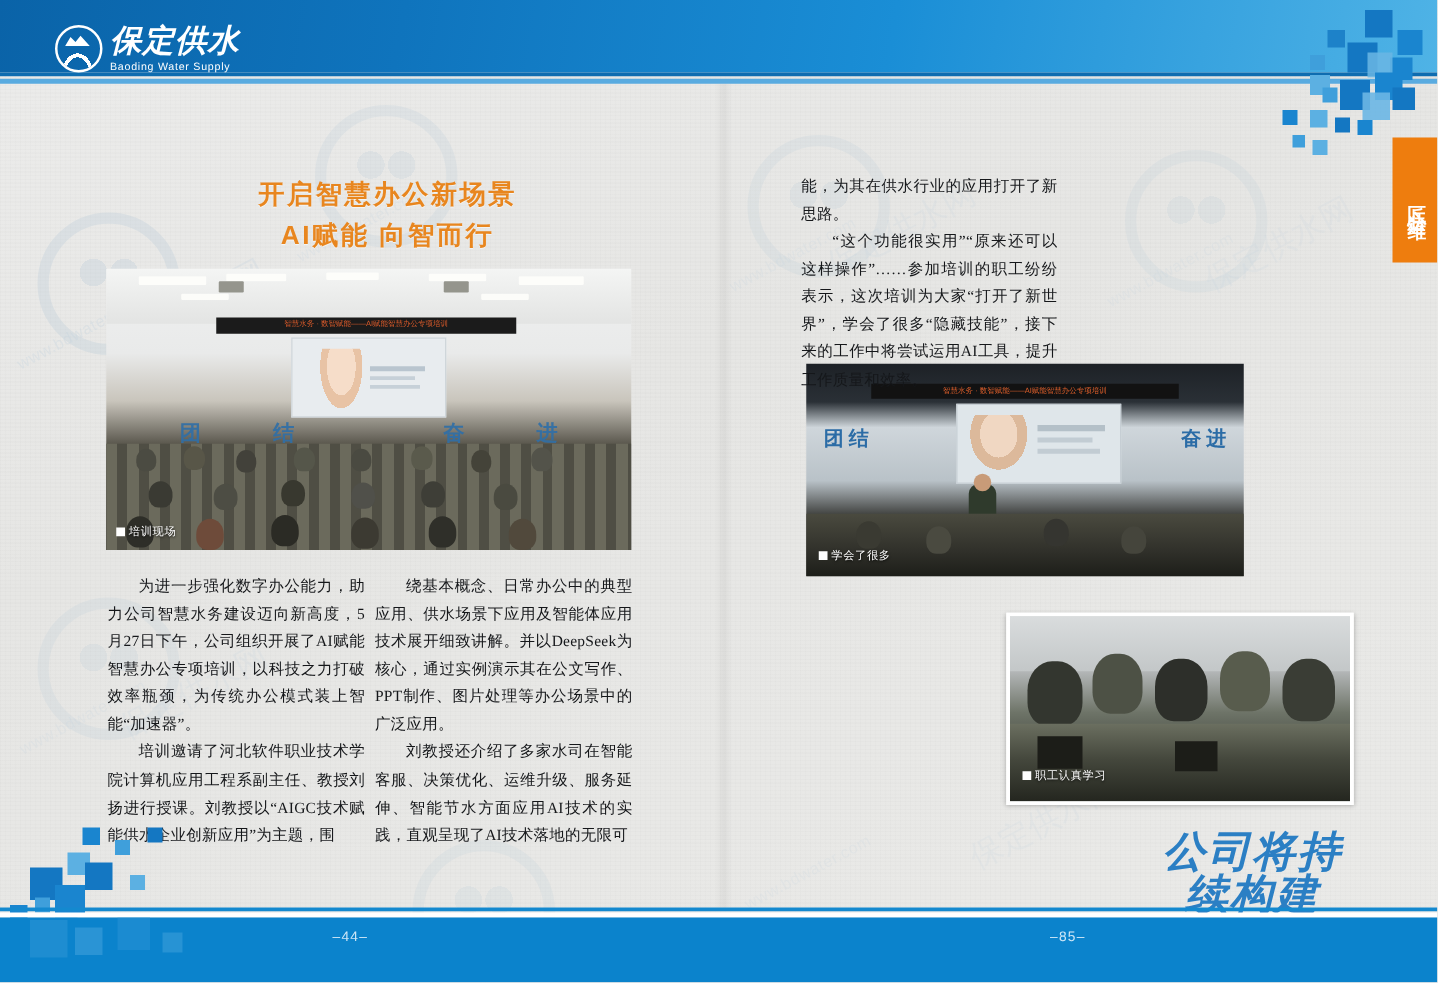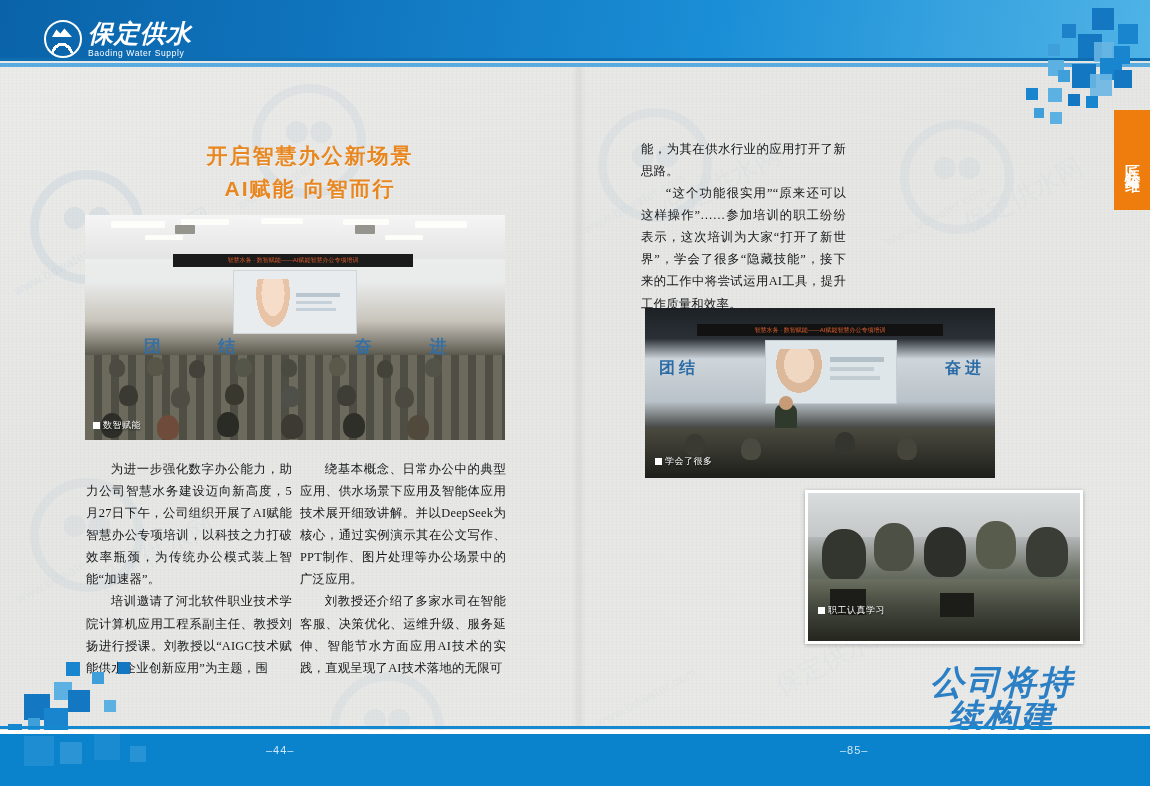--- a/index.html
+++ b/index.html
@@ -97,21 +97,21 @@
   .screen .face{position:absolute;left:22px;top:8px;width:34px;height:48px;background:radial-gradient(ellipse at 50% 30%,#f6ddc9 0 48%,#e8c3a5 48% 70%,transparent 70%);}
   .slogan{position:absolute;top:120px;width:100%;display:flex;justify-content:space-around;
      color:#2f6fa8;font-family:"Liberation Serif",serif;font-size:17px;font-weight:700;opacity:.9;padding:0 30px;box-sizing:border-box;}
   .seats{position:absolute;left:0;top:140px;width:100%;height:85px;
      background:
        repeating-linear-gradient(90deg,#6b6a5c 0 9px,#4f4e44 9px 17px),
        linear-gradient(180deg,#57564b,#2e2d29);}
   .head{position:absolute;border-radius:50% 50% 40% 40%;}
 
   
-  #photo2{left:645px;top:308px;width:350px;height:170px;
+  #photo2{left:645px;top:291px;width:350px;height:170px;
     background:linear-gradient(180deg,#1d2126 0%,#2a3036 18%,#cfd6db 30%,#b9c2c8 55%,#3a3b38 72%,#24251f 100%);}
   .banner2{position:absolute;left:52px;top:16px;width:246px;height:12px;background:#121212;
      color:#de5f2b;font-family:"Liberation Sans",sans-serif;font-size:6px;line-height:12px;text-align:center;white-space:nowrap;overflow:hidden;}
   .screen2{position:absolute;left:120px;top:32px;width:130px;height:62px;background:#dfe6ea;border:1px solid #c6ced4;}
   .slogan2{position:absolute;top:50px;width:100%;display:flex;justify-content:space-between;padding:0 14px;
      box-sizing:border-box;color:#2b6ca6;font-family:"Liberation Serif",serif;font-size:16px;font-weight:700;}
 
   
   #photo3{left:805px;top:490px;width:272px;height:148px;
     background:linear-gradient(180deg,#cfd2d4 0%,#b9bcbe 28%,#6e7468 52%,#3c4038 78%,#23251f 100%);
@@ -254,21 +254,21 @@
       <div class="head" style="left:310px;top:32px;width:19px;height:21px;background:#4a4a40;"></div>
       <div class="head" style="left:16px;top:58px;width:22px;height:25px;background:#2e2e28;"></div>
       <div class="head" style="left:72px;top:60px;width:22px;height:25px;background:#6e4b3a;"></div>
       <div class="head" style="left:132px;top:57px;width:22px;height:25px;background:#2b2b25;"></div>
       <div class="head" style="left:196px;top:59px;width:22px;height:25px;background:#3c3a32;"></div>
       <div class="head" style="left:258px;top:58px;width:22px;height:25px;background:#2f2f29;"></div>
       <div class="head" style="left:322px;top:60px;width:22px;height:25px;background:#51493c;"></div>
     </div>
     <div class="cap" style="left:8px;bottom:8px;">
       <i class="mk"></i>
-      <span>数智赋能</span>
+      <span>培训现场</span>
     </div>
   </div>
 
   <div class="photo" id="photo2">
     <div class="banner2">智慧水务 · 数智赋能——AI赋能智慧办公专项培训</div>
     <div class="screen2">
       <div style="position:absolute;left:10px;top:8px;width:46px;height:44px;background:radial-gradient(ellipse at 50% 35%,#f0d7c2 0 46%,#dcb99b 46% 70%,transparent 70%);"></div>
       <div style="position:absolute;left:64px;top:16px;width:54px;height:5px;background:#b4c0c8;"></div>
       <div style="position:absolute;left:64px;top:26px;width:44px;height:4px;background:#c2ccd3;"></div>
       <div style="position:absolute;left:64px;top:35px;width:50px;height:4px;background:#c2ccd3;"></div>
@@ -293,21 +293,21 @@
   <div class="photo" id="photo3">
     <div style="position:absolute;left:0;top:0;width:100%;height:44px;background:linear-gradient(180deg,#d9dcdd,#c3c7c8);"></div>
     <div style="position:absolute;left:14px;top:36px;width:44px;height:52px;border-radius:45% 45% 36% 36%;background:#33362f;"></div>
     <div style="position:absolute;left:66px;top:30px;width:40px;height:48px;border-radius:45% 45% 36% 36%;background:#4d5145;"></div>
     <div style="position:absolute;left:116px;top:34px;width:42px;height:50px;border-radius:45% 45% 36% 36%;background:#2d2f2a;"></div>
     <div style="position:absolute;left:168px;top:28px;width:40px;height:48px;border-radius:45% 45% 36% 36%;background:#585c4d;"></div>
     <div style="position:absolute;left:218px;top:34px;width:42px;height:50px;border-radius:45% 45% 36% 36%;background:#3a3d35;"></div>
     <div style="position:absolute;left:0;top:86px;width:100%;height:62px;background:linear-gradient(180deg,#6b6f60 0%,#45483d 45%,#24261f 100%);"></div>
     <div style="position:absolute;left:22px;top:96px;width:36px;height:26px;background:#1c1d18;"></div>
     <div style="position:absolute;left:132px;top:100px;width:34px;height:24px;background:#1c1d18;"></div>
-    <div class="cap" style="left:10px;bottom:24px;font-family:Liberation Mono, monospace;">
+    <div class="cap" style="left:10px;bottom:14px;font-family:Liberation Mono, monospace;">
       <i class="mk"></i>
       <span>职工认真学习</span>
     </div>
   </div>
 
   <div class="col" id="col1">
     <p>为进一步强化数字办公能力，助力公司智慧水务建设迈向新高度，5月27日下午，公司组织开展了AI赋能智慧办公专项培训，以科技之力打破效率瓶颈，为传统办公模式装上智能“加速器”。</p>
     <p>培训邀请了河北软件职业技术学院计算机应用工程系副主任、教授刘扬进行授课。刘教授以“AIGC技术赋能供水企业创新应用”为主题，围</p>
   </div>
   <div class="col" id="col3">

